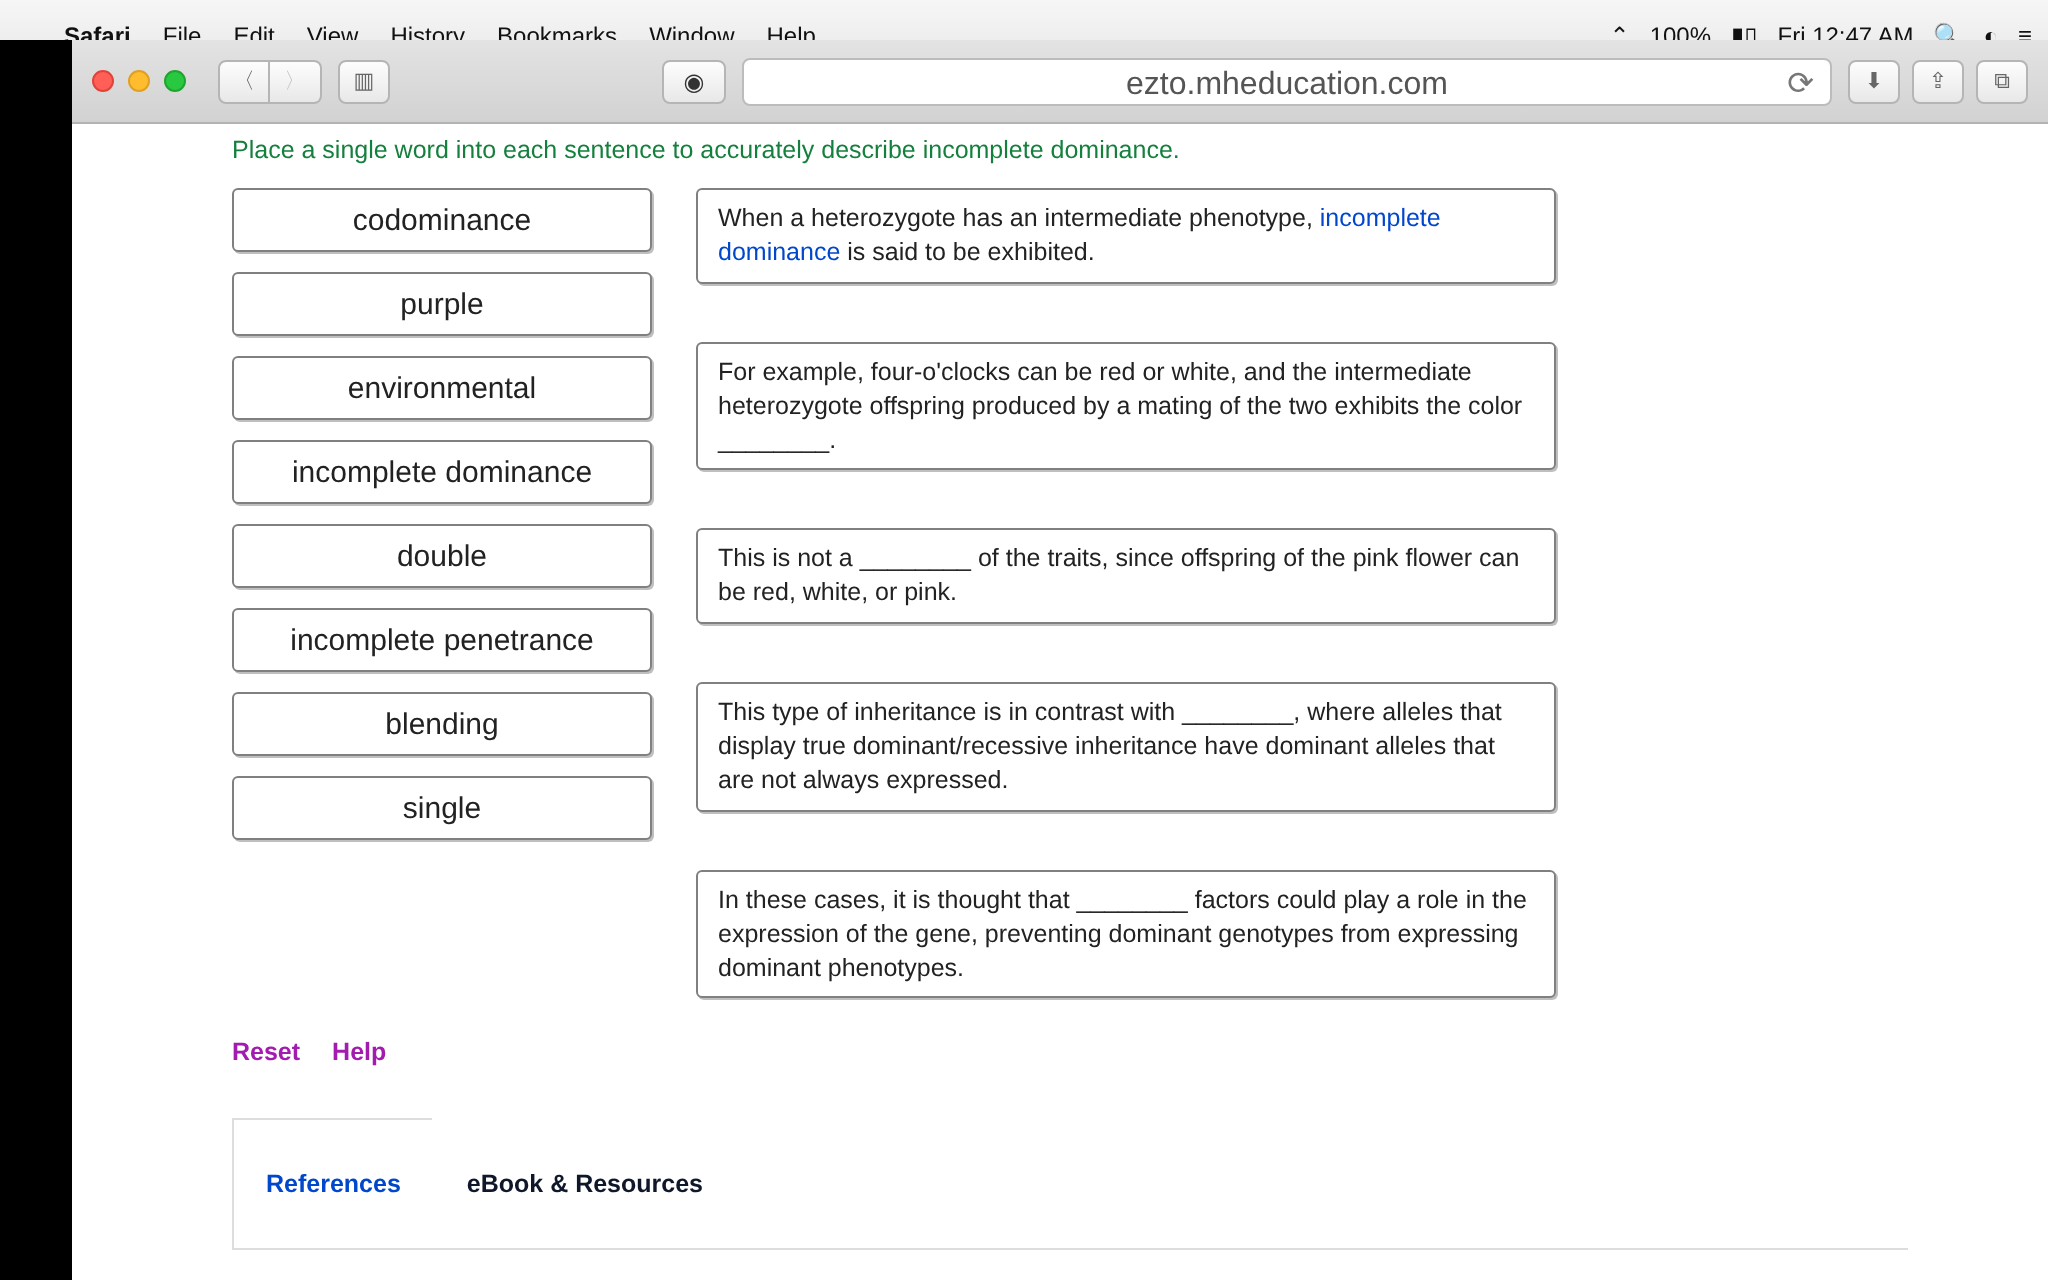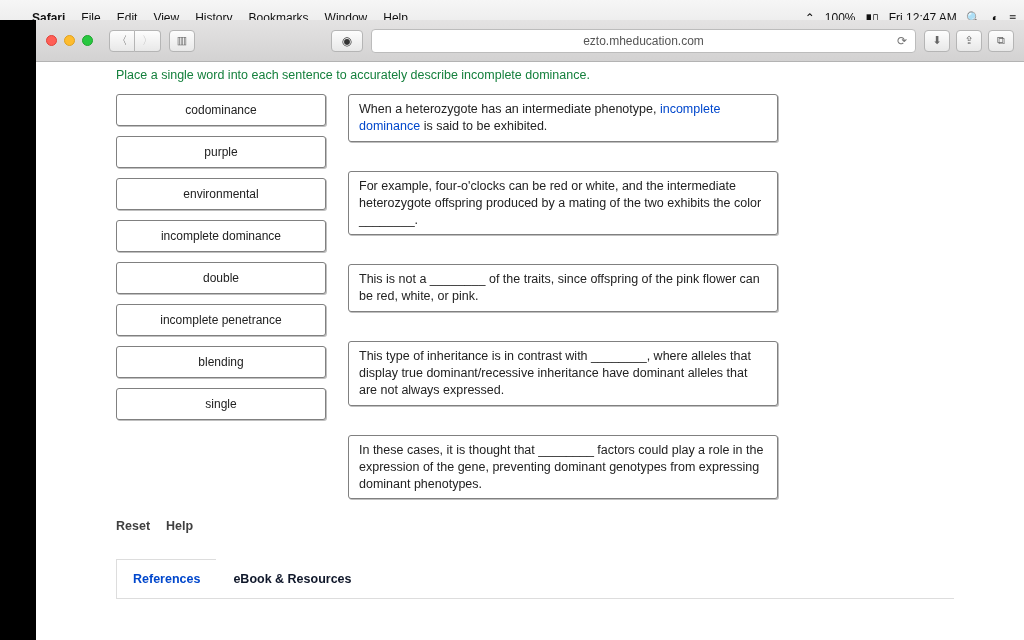--- a/index.html
+++ b/index.html
@@ -23,37 +23,37 @@
     .traffic { display:flex; gap:7px; margin-right:8px; }
     .tl { width:11px; height:11px; border-radius:50%; }
     .tl.red{background:#ff5f57;border:1px solid #e14239;}
     .tl.yellow{background:#febc2e;border:1px solid #dfa11f;}
     .tl.green{background:#28c840;border:1px solid #1fa52f;}
     .nav-btn { width:26px; height:22px; border:1px solid #b5b5b5; border-radius:4px; background:linear-gradient(#fdfdfd,#e8e8e8); display:flex; align-items:center; justify-content:center; font-size:11px; color:#666; }
     .nav-group { display:flex; }
     .nav-group .nav-btn:first-child{border-radius:4px 0 0 4px;}
     .nav-group .nav-btn:last-child{border-radius:0 4px 4px 0; border-left:none;}
     .reader-btn { width:32px; height:22px; border:1px solid #b5b5b5; border-radius:4px; background:linear-gradient(#fdfdfd,#e8e8e8); display:flex; align-items:center; justify-content:center; color:#333; font-size:12px;}
-    .url-bar { flex:1; height:24px; background:#fff; border:1px solid #bcbcbc; border-radius:4px; display:flex; align-items:center; justify-content:center; font-size:12px; color:#555; position:relative; }
+    .url-bar { flex:1; height:24px; background:#fff; border:1px solid #bcbcbc; border-radius:4px; display:flex; align-items:flex-end; justify-content:center; font-size:16px; color:#555; position:relative; }
     .url-bar .reload { position:absolute; right:8px; color:#777; }
     .right-tools { display:flex; gap:6px; }
 
     
     .page { position:absolute; left:36px; top:62px; right:0; bottom:0; background:#fff; overflow:auto; }
     .content { padding: 6px 70px 20px 80px; }
     .instruction { font-size:12.5px; color:#15803d; margin-bottom:12px; }
     .exercise { display:flex; gap:22px; align-items:flex-start; }
     .choices { width:210px; display:flex; flex-direction:column; gap:10px; }
-    .choice { height:32px; border:1px solid #808080; border-radius:3px; background:#fff; display:flex; align-items:center; justify-content:center; font-size:12px; color:#222; box-shadow: 1px 1px 0 rgba(0,0,0,0.25); }
+    .choice { height:32px; border:1px solid #808080; border-radius:3px; background:#fff; display:flex; align-items:center; justify-content:center; font-size:15px; color:#222; box-shadow: 1px 1px 0 rgba(0,0,0,0.25); }
     .targets { width:430px; display:flex; flex-direction:column; gap:29px; }
     .target { border:1px solid #808080; border-radius:3px; background:#fff; padding:6px 10px; font-size:12.5px; color:#222; line-height:1.35; box-shadow: 1px 1px 0 rgba(0,0,0,0.25);}
     .target .filled { color:#0047cc; }
-    .controls { margin-top:20px; font-size:12.5px; font-weight:600; color:#404040; display:flex; gap:16px; }
+    .controls { margin-top:20px; font-size:12.5px; font-weight:600; color:#a21caf; display:flex; gap:16px; }
     .tabs { margin-top:26px; display:flex; border-bottom:1px solid #ddd; }
-    .tab { padding:12px 16px; font-size:12.5px; border:1px solid #ddd; border-bottom:none; background:#fff; margin-right:-1px;}
+    .tab { padding:25px 16px; font-size:12.5px; border:1px solid #ddd; border-bottom:none; background:#fff; margin-right:-1px;}
     .tab.active { color:#0047cc; font-weight:600; background:#fff; }
     .tab.inactive { color:#0f172a; font-weight:700; border-color:transparent; }
   </style>
 </head>
 <body>
 
 <div class="menubar">
   <div class="apple"></div>
   <div class="app-name">Safari</div>
   <div class="menu-item">File</div>

